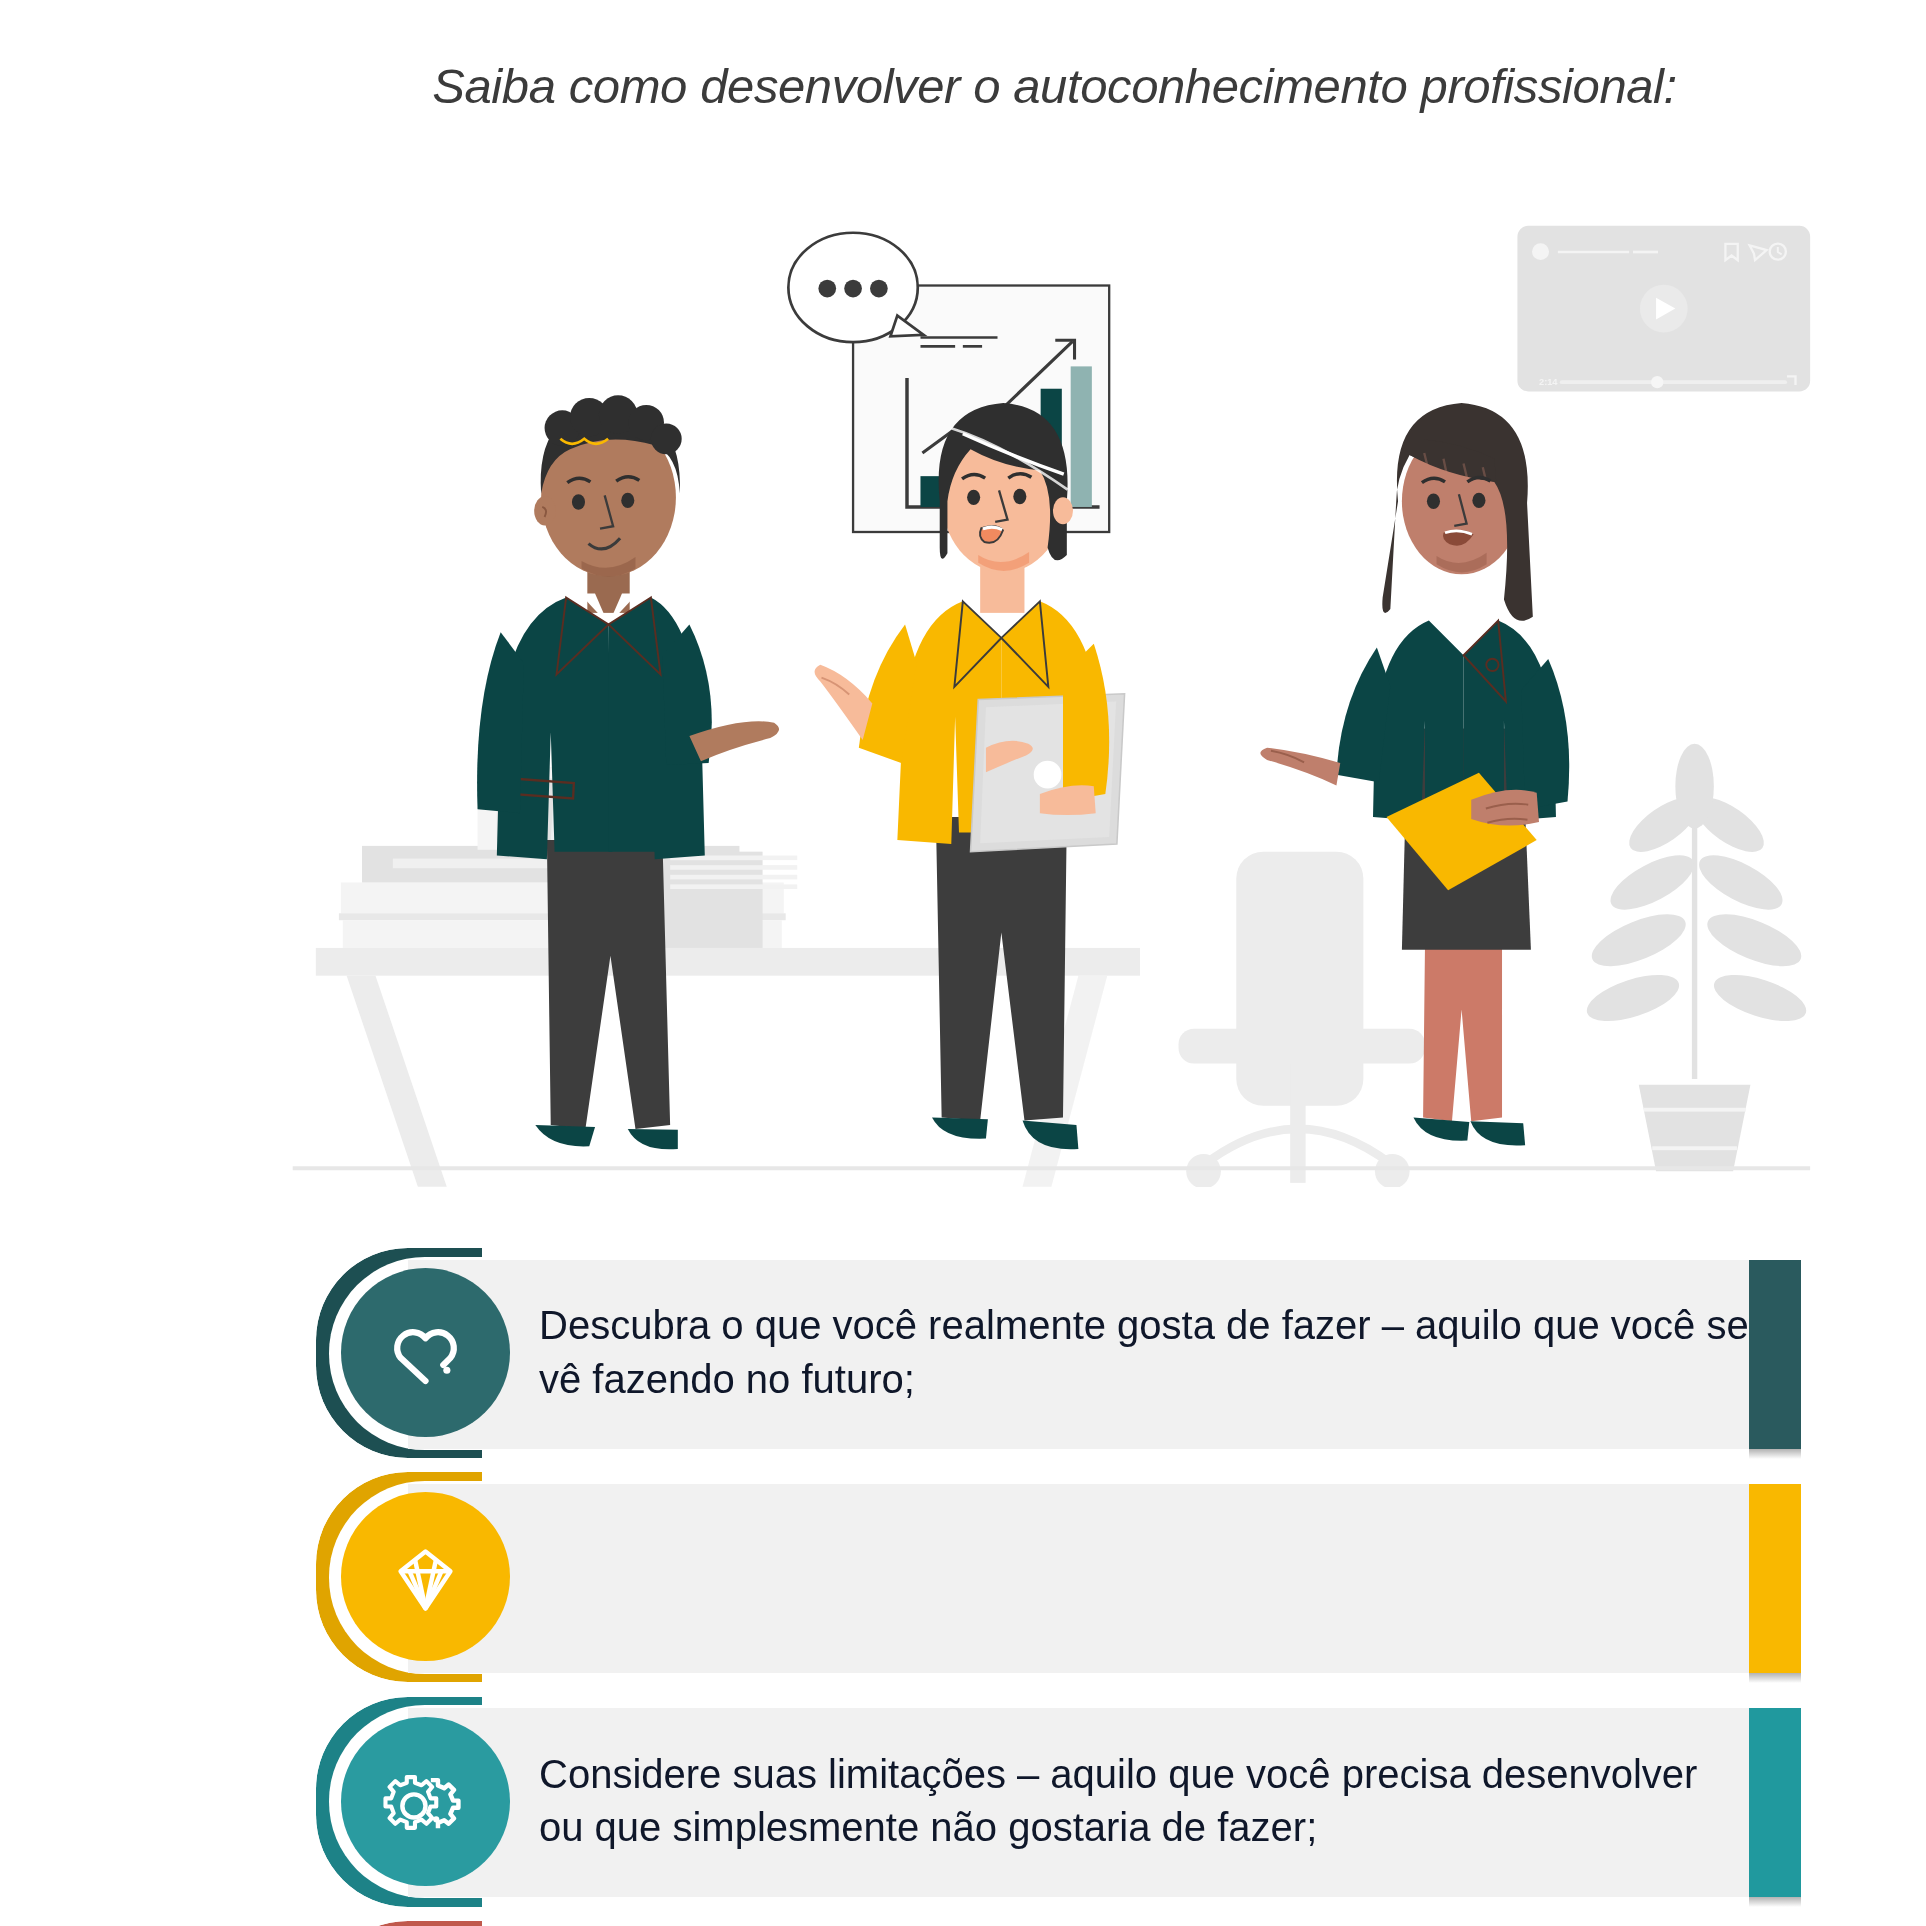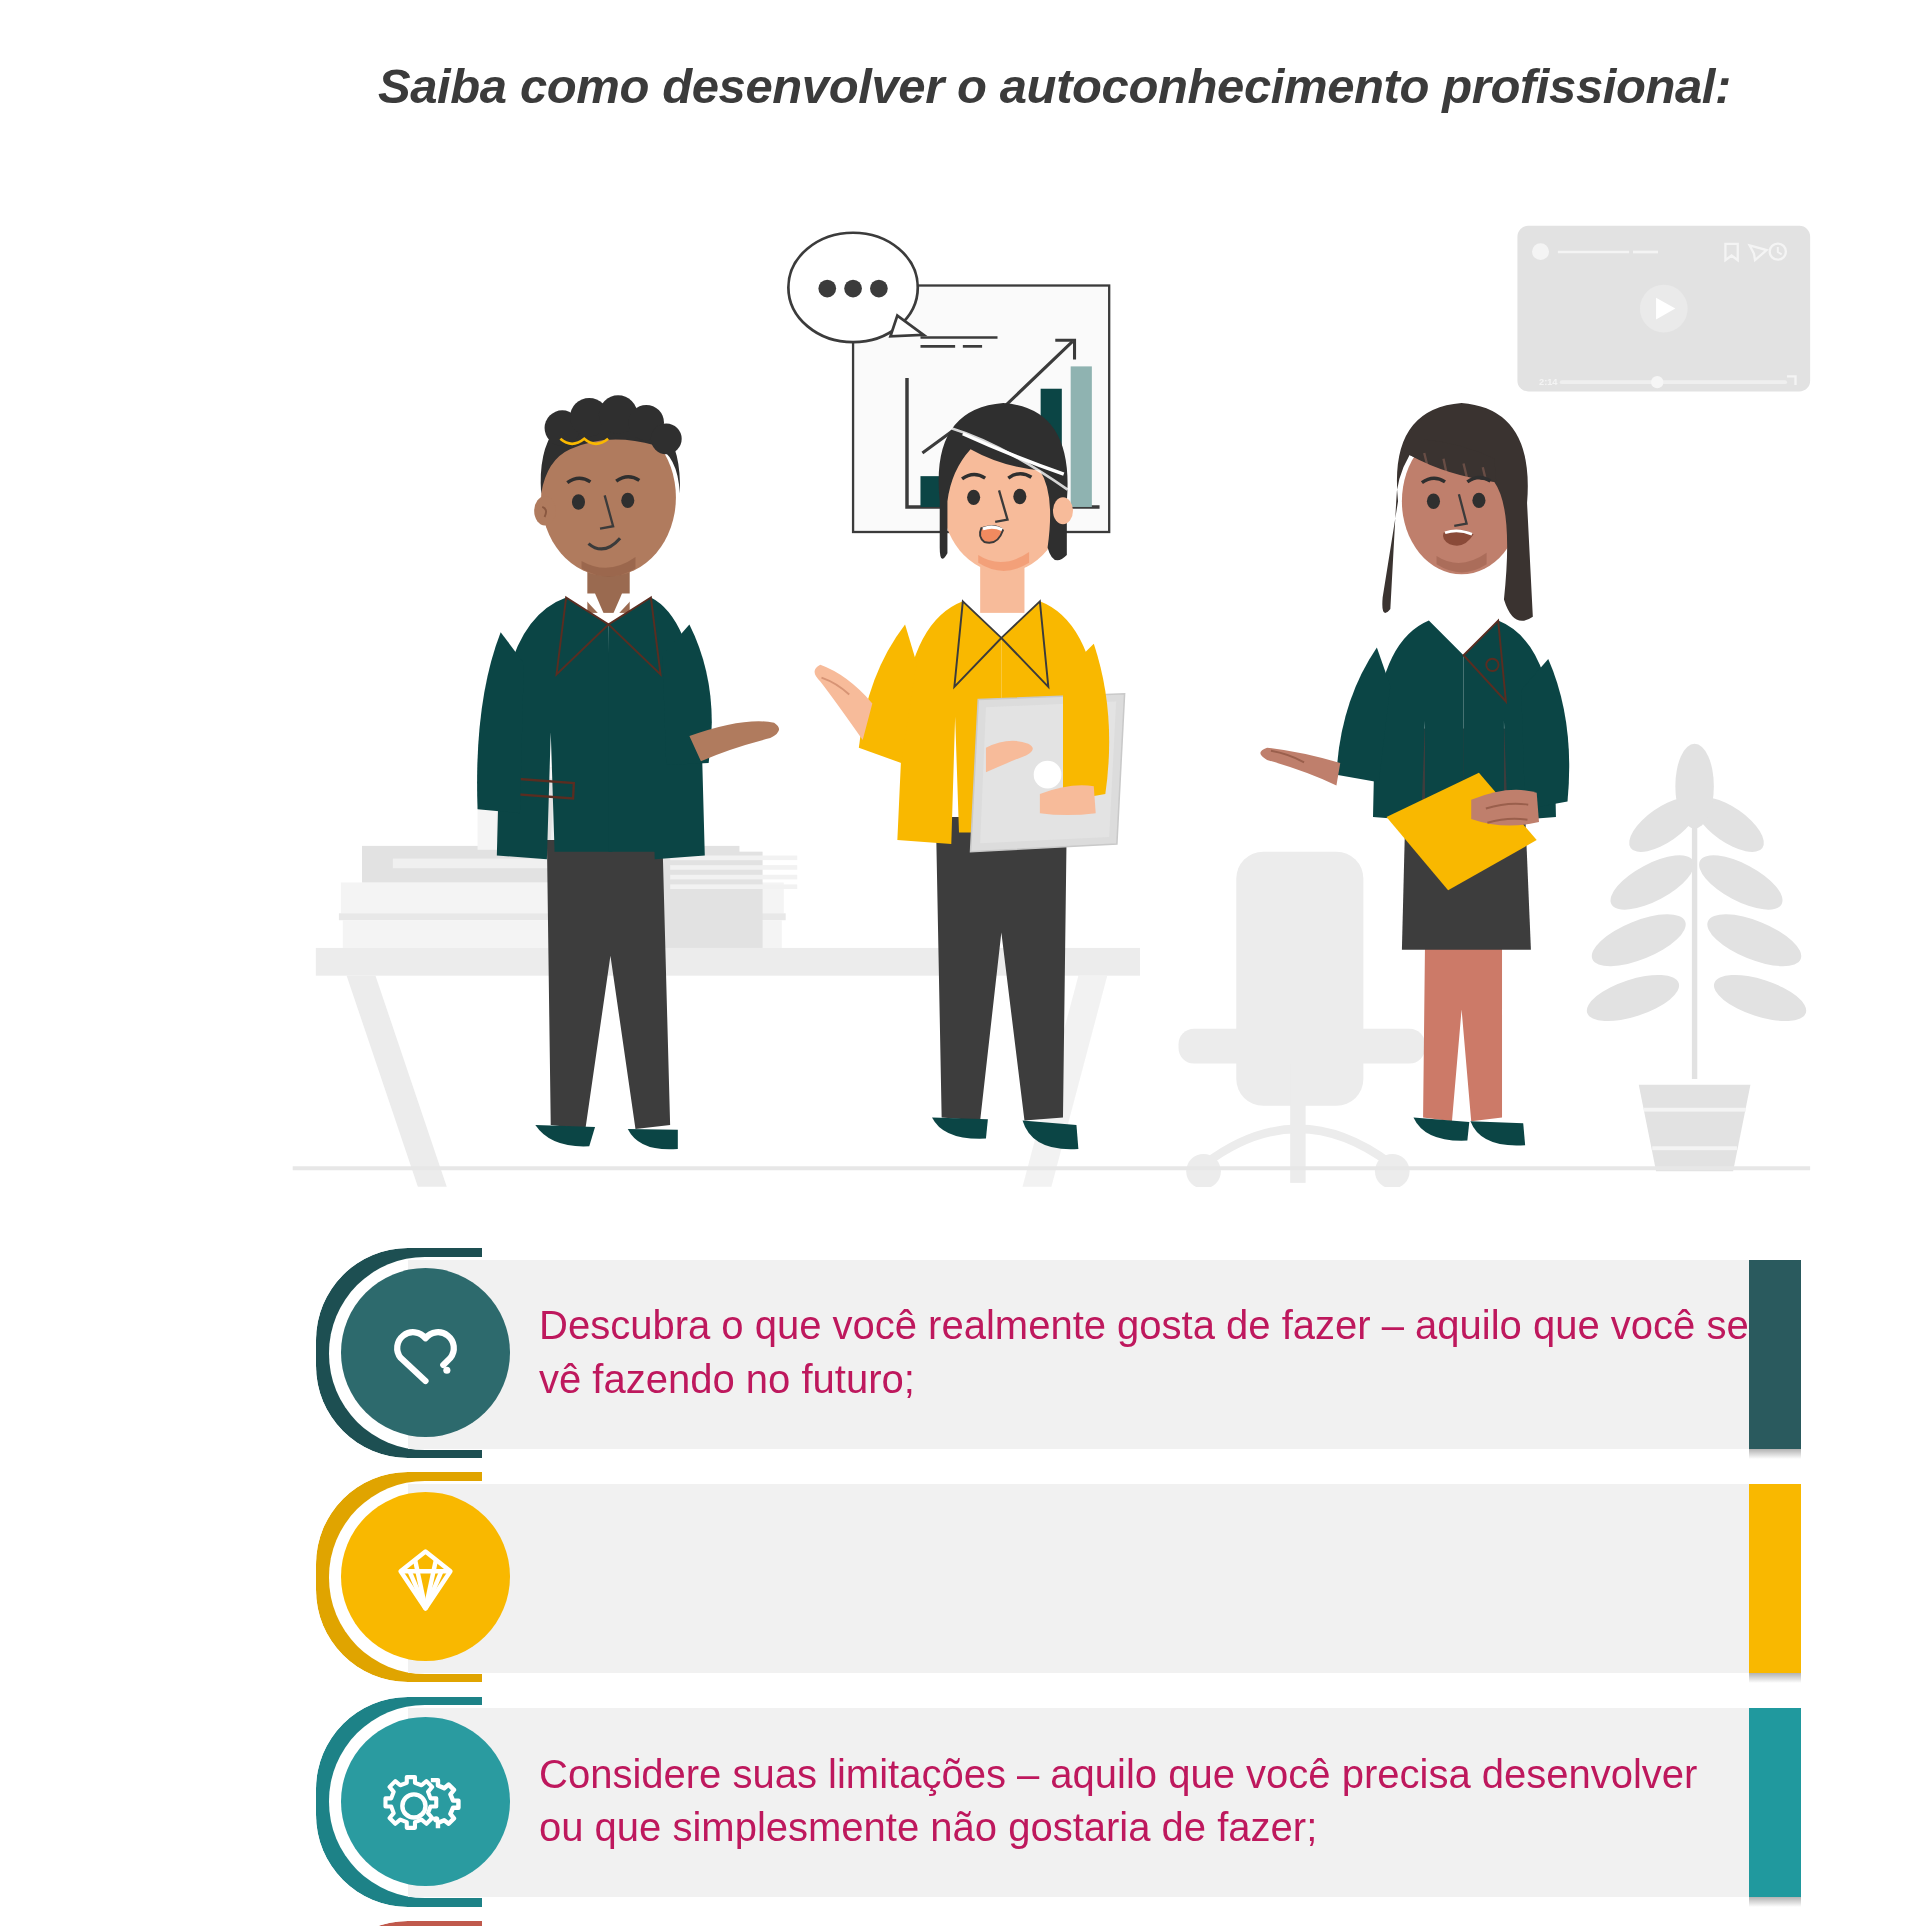--- a/index.html
+++ b/index.html
@@ -13,21 +13,21 @@
   .page{position:relative;width:2109px;height:2499px;}
 
   
   .title-wrap{
     position:absolute;left:0;top:58px;width:2109px;
     text-align:center;
   }
   .title{
     display:inline-block;
     font-size:49px;
-    font-weight:bold;
+    font-weight:normal;
     font-style:italic;
     color:#3b3b3b;
     letter-spacing:-0.4px;
     white-space:nowrap;
   }
 
   
   .illus{
     position:absolute;left:0;top:162px;width:2109px;height:1025px;
   }
@@ -96,21 +96,21 @@
   .circle svg{width:89px;height:89px;display:block;}
 
   .rowtext{
     position:absolute;
     left:539px;
     top:50%;
     transform:translateY(-50%);
     width:1210px;
     font-size:40px;
     line-height:1.34;
-    color:#be185d;
+    color:#0f172a;
     font-weight:400;
   }
 </style>
 </head>
 <body>
 
 <div class="page">
 
   <div class="title-wrap">
     <span class="title">Saiba como desenvolver o autoconhecimento profissional:</span>

